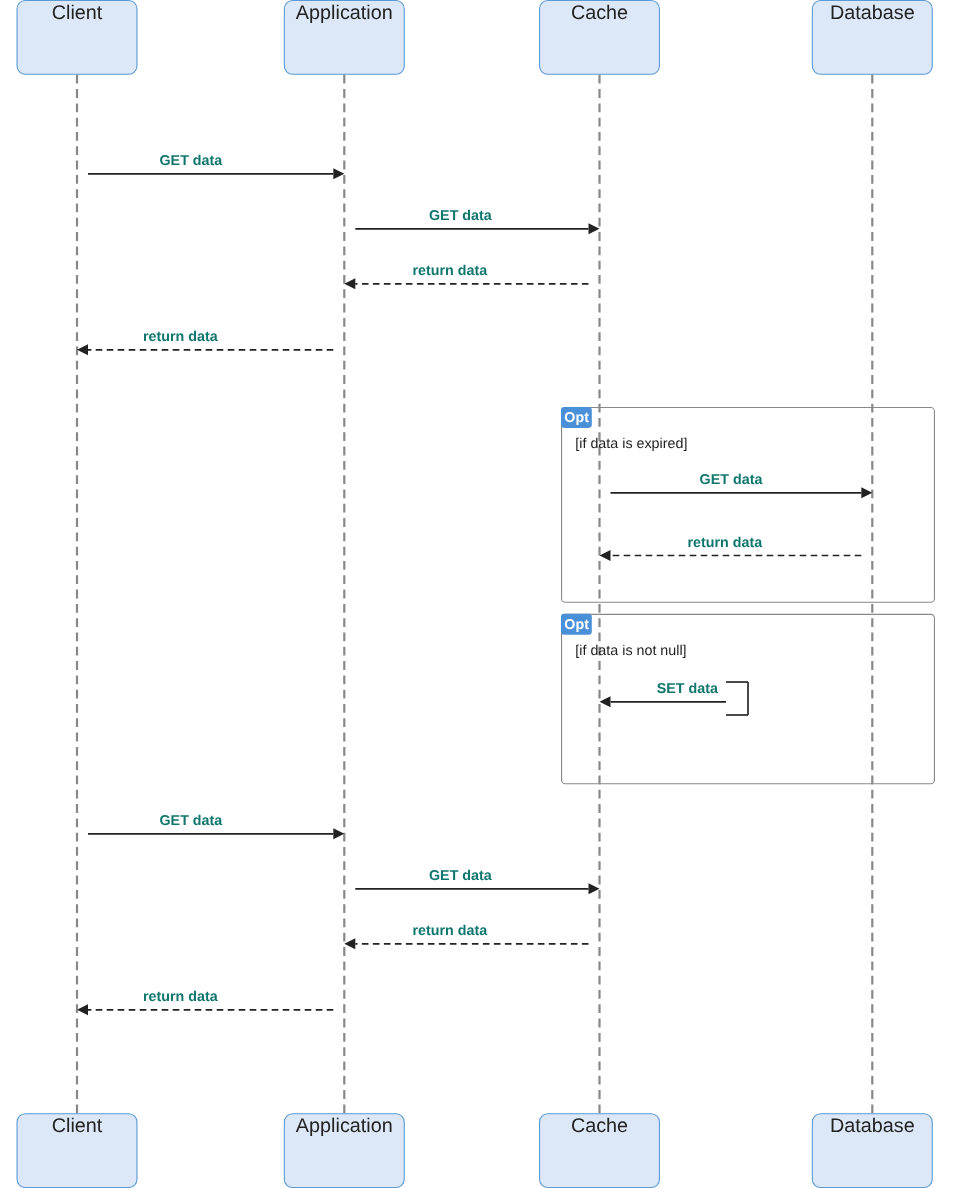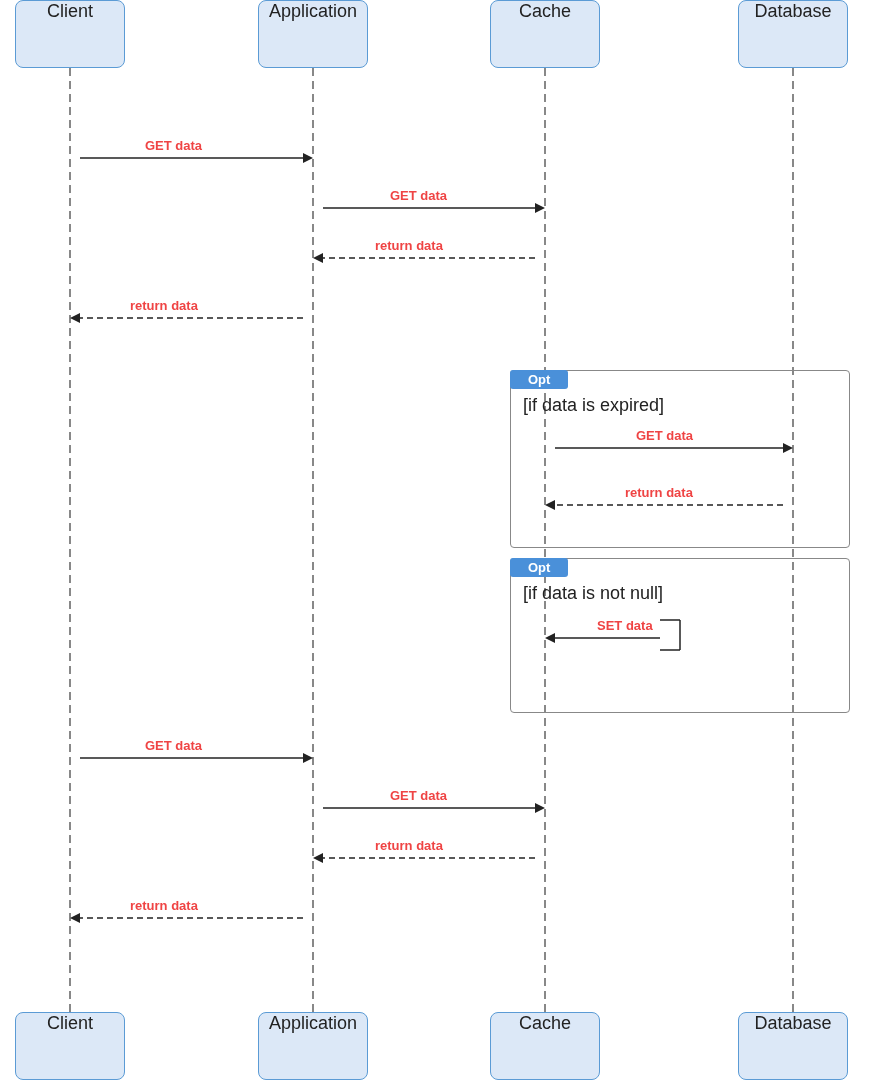--- a/index.html
+++ b/index.html
@@ -29,44 +29,44 @@
       font-weight: 500;
       color: #222;
       width: 110px;
       height: 68px;
     }
     
     .arrow-label {
       position: absolute;
       font-size: 13px;
       font-weight: 600;
-      color: #ef4444;
+      color: #0f766e;
       white-space: nowrap;
     }
     
     .opt-box {
       position: absolute;
       border: 1.5px solid #888;
       border-radius: 4px;
       background: transparent;
     }
     .opt-tag {
       position: absolute;
       background: #4a90d9;
       color: #fff;
       font-size: 13px;
       font-weight: bold;
-      padding: 2px 18px;
+      padding: 2px 3px;
       border-radius: 3px;
       top: -1px;
       left: -1px;
     }
     .opt-condition {
       position: absolute;
-      font-size: 18px;
+      font-size: 13px;
       color: #222;
       left: 12px;
       top: 24px;
     }
     svg.arrows {
       position: absolute;
       top: 0;
       left: 0;
       width: 885px;
       height: 1080px;

